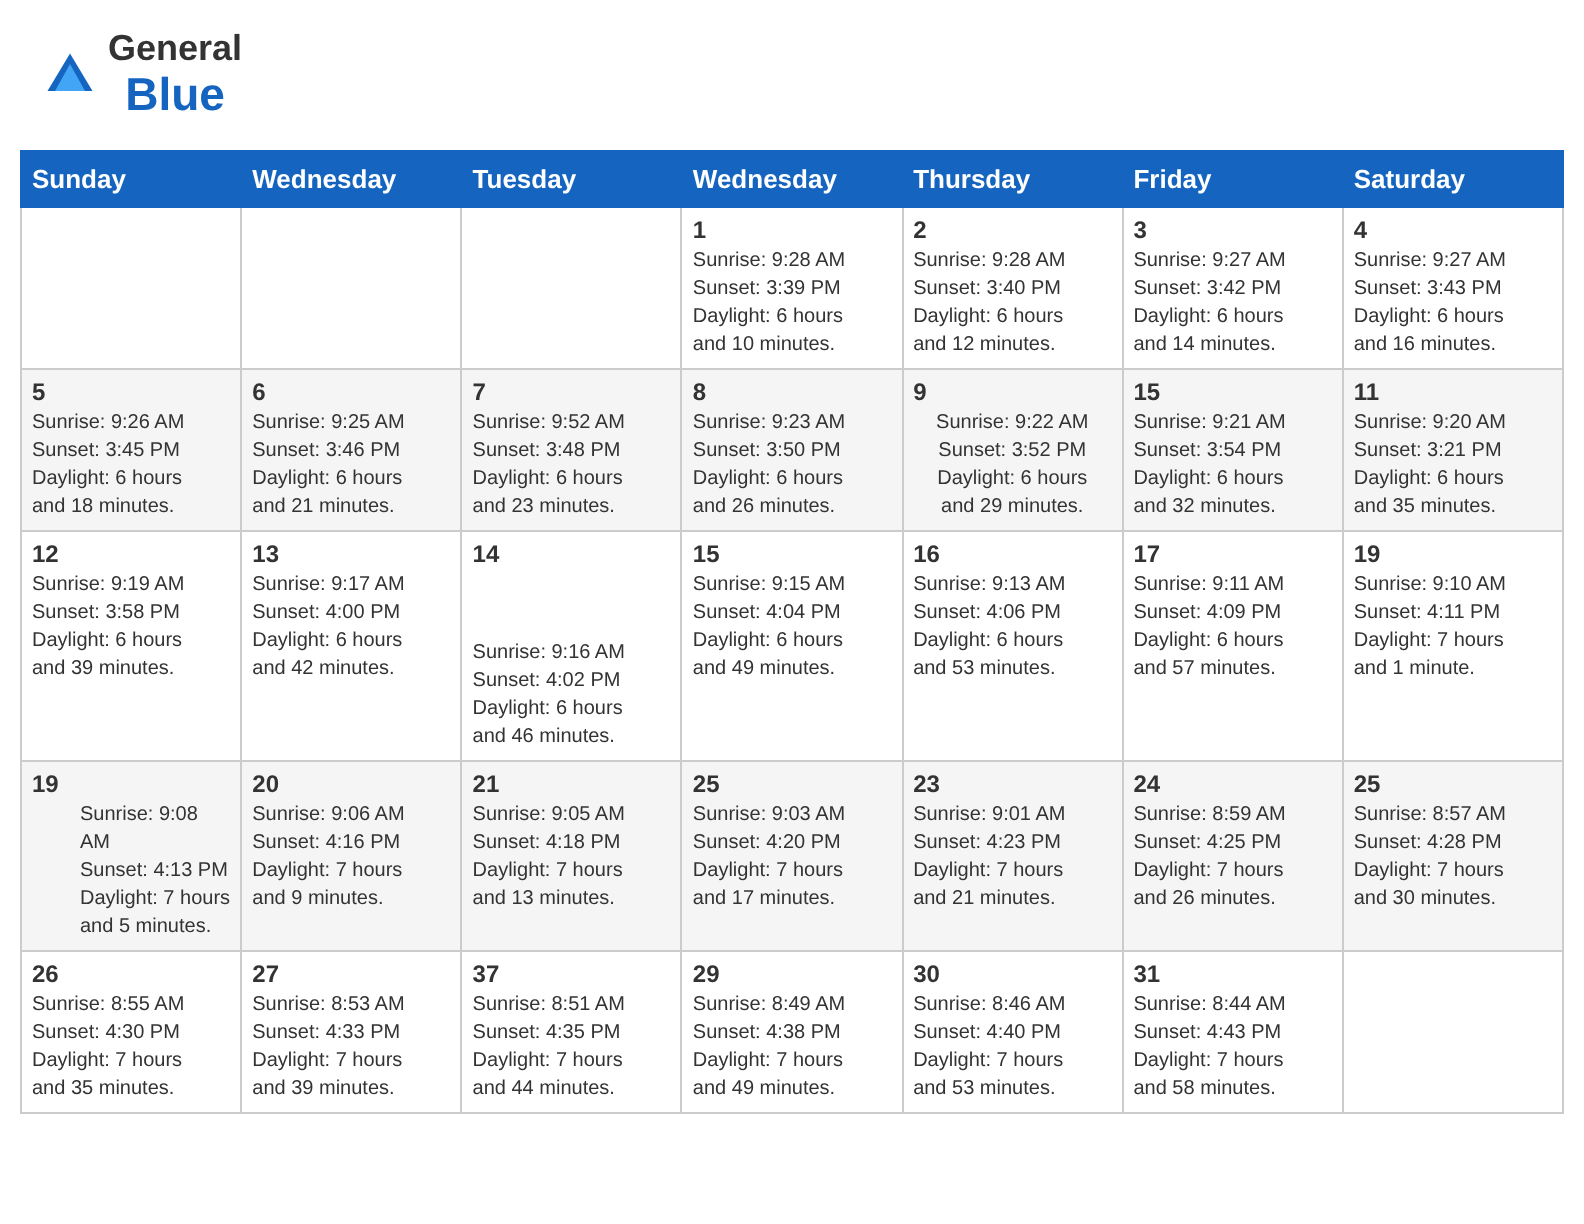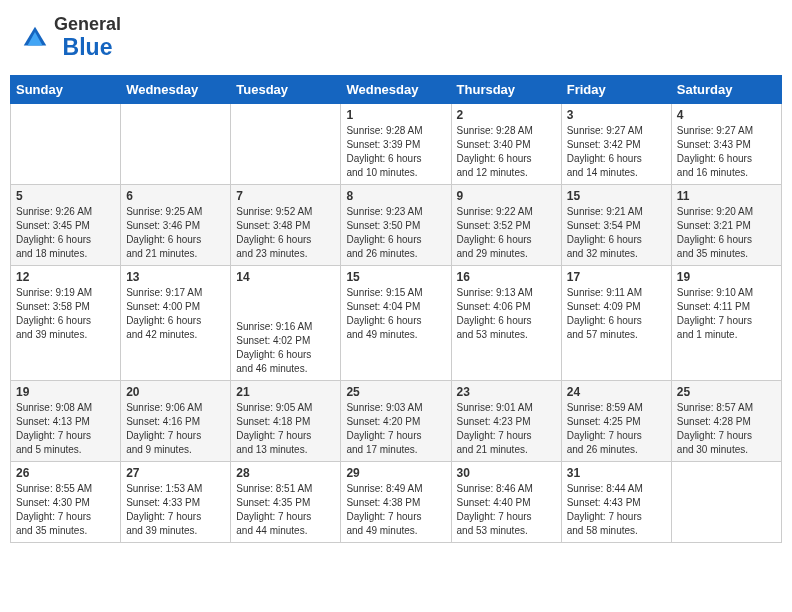--- a/index.html
+++ b/index.html
@@ -182,21 +182,21 @@
         </td>
         <td>
           <span class="day-num">8</span>
           <div class="day-info" style="white-space: pre-line;">Sunrise: 9:23 AM
 Sunset: 3:50 PM
 Daylight: 6 hours
 and 26 minutes.</div>
         </td>
         <td>
           <span class="day-num">9</span>
-          <div class="day-info" style="white-space: pre-line;">Sunrise: 9:22 AM
+          <div class="day-info" style="white-space: pre-line; text-align: center;">Sunrise: 9:22 AM
 Sunset: 3:52 PM
 Daylight: 6 hours
 and 29 minutes.</div>
         </td>
         <td>
           <span class="day-num">15</span>
           <div class="day-info" style="white-space: pre-line;">Sunrise: 9:21 AM
 Sunset: 3:54 PM
 Daylight: 6 hours
 and 32 minutes.</div>
@@ -256,21 +256,21 @@
           <span class="day-num">19</span>
           <div class="day-info" style="white-space: pre-line;">Sunrise: 9:10 AM
 Sunset: 4:11 PM
 Daylight: 7 hours
 and 1 minute.</div>
         </td>
       </tr>
       <tr>
         <td>
           <span class="day-num">19</span>
-          <div class="day-info" style="white-space: pre-line;">Sunrise: 9:08 AM
+          <div class="day-info" style="white-space: pre-line; margin-left: 24px;">Sunrise: 9:08 AM
 Sunset: 4:13 PM
 Daylight: 7 hours
 and 5 minutes.</div>
         </td>
         <td>
           <span class="day-num">20</span>
           <div class="day-info" style="white-space: pre-line;">Sunrise: 9:06 AM
 Sunset: 4:16 PM
 Daylight: 7 hours
 and 9 minutes.</div>
@@ -314,27 +314,27 @@
       <tr>
         <td>
           <span class="day-num">26</span>
           <div class="day-info" style="white-space: pre-line;">Sunrise: 8:55 AM
 Sunset: 4:30 PM
 Daylight: 7 hours
 and 35 minutes.</div>
         </td>
         <td>
           <span class="day-num">27</span>
-          <div class="day-info" style="white-space: pre-line;">Sunrise: 1:53 AM
+          <div class="day-info" style="white-space: pre-line;">Sunrise: 8:53 AM
 Sunset: 4:33 PM
 Daylight: 7 hours
 and 39 minutes.</div>
         </td>
         <td>
-          <span class="day-num">28</span>
+          <span class="day-num">37</span>
           <div class="day-info" style="white-space: pre-line;">Sunrise: 8:51 AM
 Sunset: 4:35 PM
 Daylight: 7 hours
 and 44 minutes.</div>
         </td>
         <td>
           <span class="day-num">29</span>
           <div class="day-info" style="white-space: pre-line;">Sunrise: 8:49 AM
 Sunset: 4:38 PM
 Daylight: 7 hours

